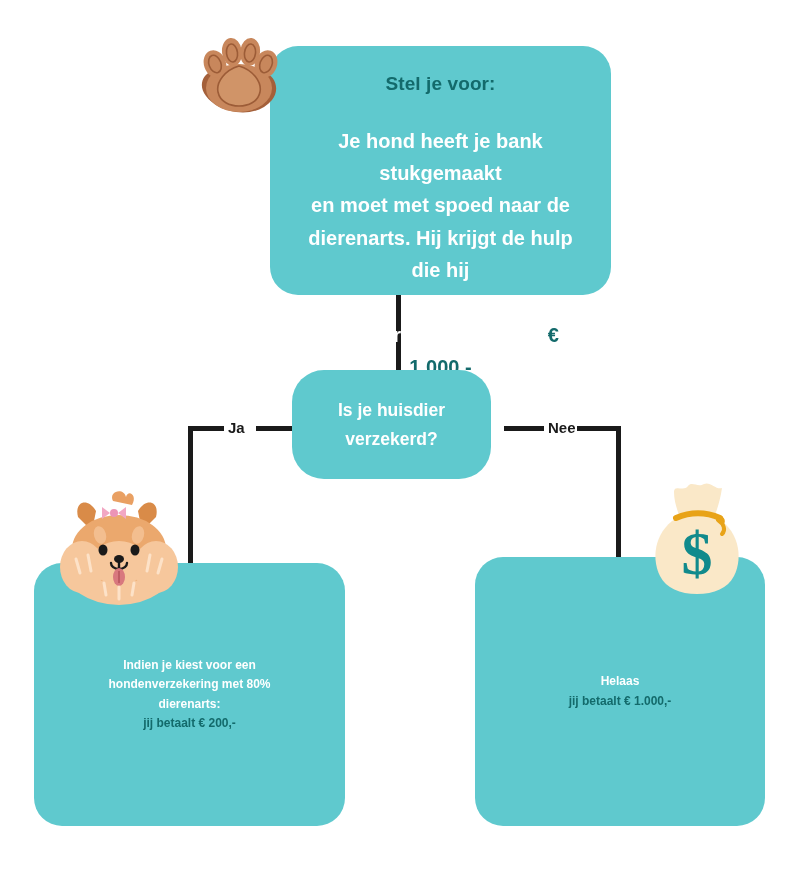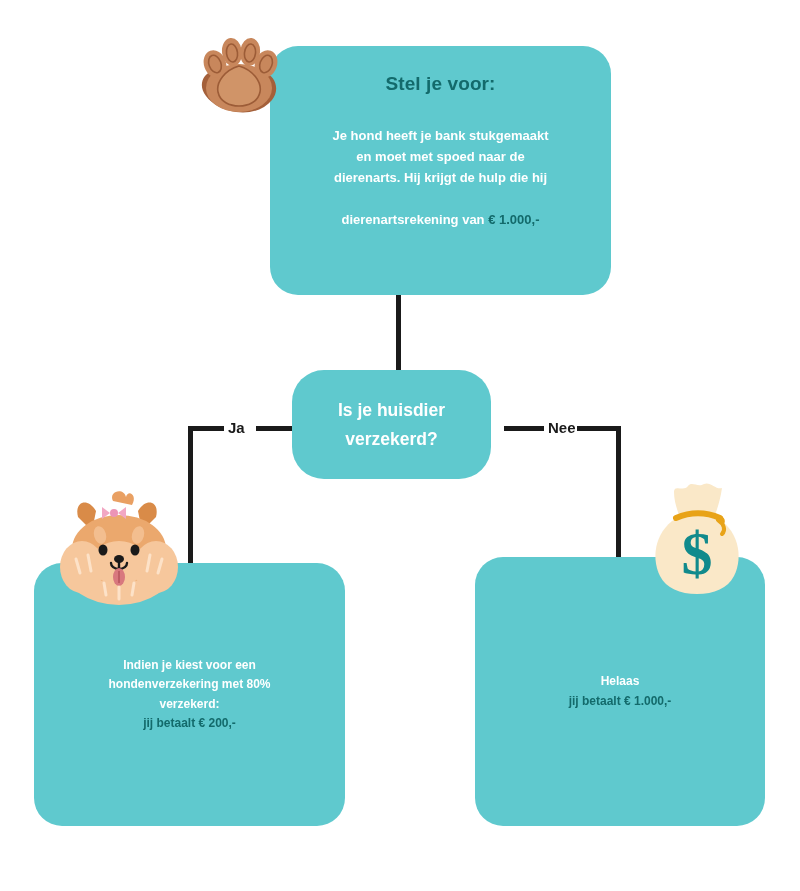--- a/index.html
+++ b/index.html
@@ -43,21 +43,21 @@
   #scenario-title {
     color: #136A6B;
     font-size: 19px;
     font-weight: bold;
     letter-spacing: .1px;
     line-height: 1.3;
     margin: 0 0 28px 0;
   }
   #scenario-body {
     color: #ffffff;
-    font-size: 13px;
+    font-size: 20px;
     font-weight: bold;
     line-height: 1.62;
     margin: 0;
     width: 100%;
   }
   #scenario-body .amount {
     color: #136A6B;
   }
 
   
@@ -215,21 +215,21 @@
     <p id="decision-text">
       <span>Is je huisdier</span><br>
       <span>verzekerd?</span>
     </p>
   </div>
 
   <div class="node" id="outcome-yes-box">
     <p class="outcome-text">
       <span>Indien je kiest voor een</span><br>
       <span>hondenverzekering met 80%</span><br>
-      <span>verzekerd:</span><br>
+      <span>dierenarts:</span><br>
       <span class="amount">jij betaalt € 200,-</span>
     </p>
   </div>
 
   <div class="node" id="outcome-no-box">
     <p class="outcome-text">
       <span>Helaas</span><br>
       <span class="amount">jij betaalt € 1.000,-</span>
     </p>
   </div>

